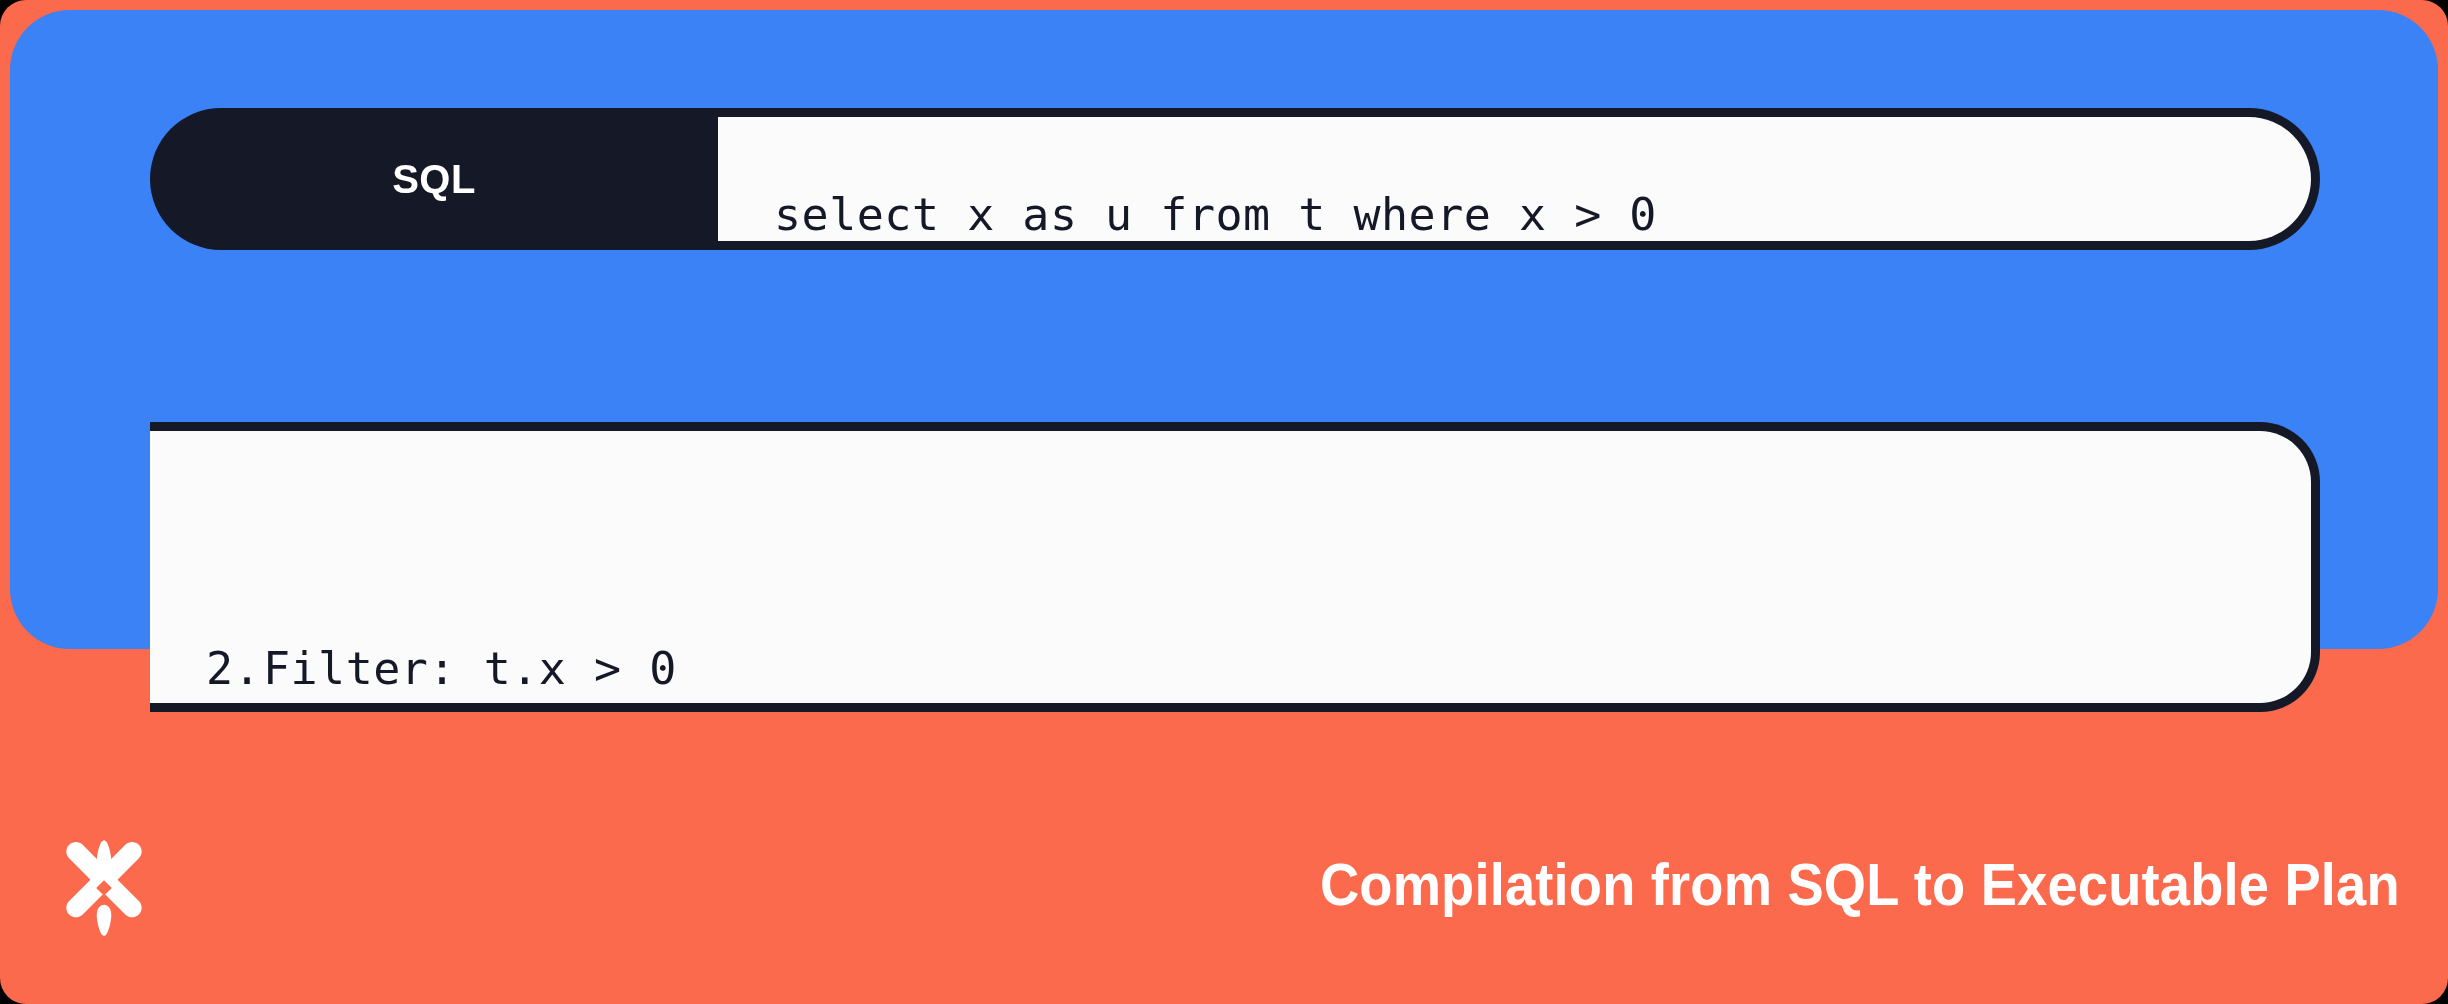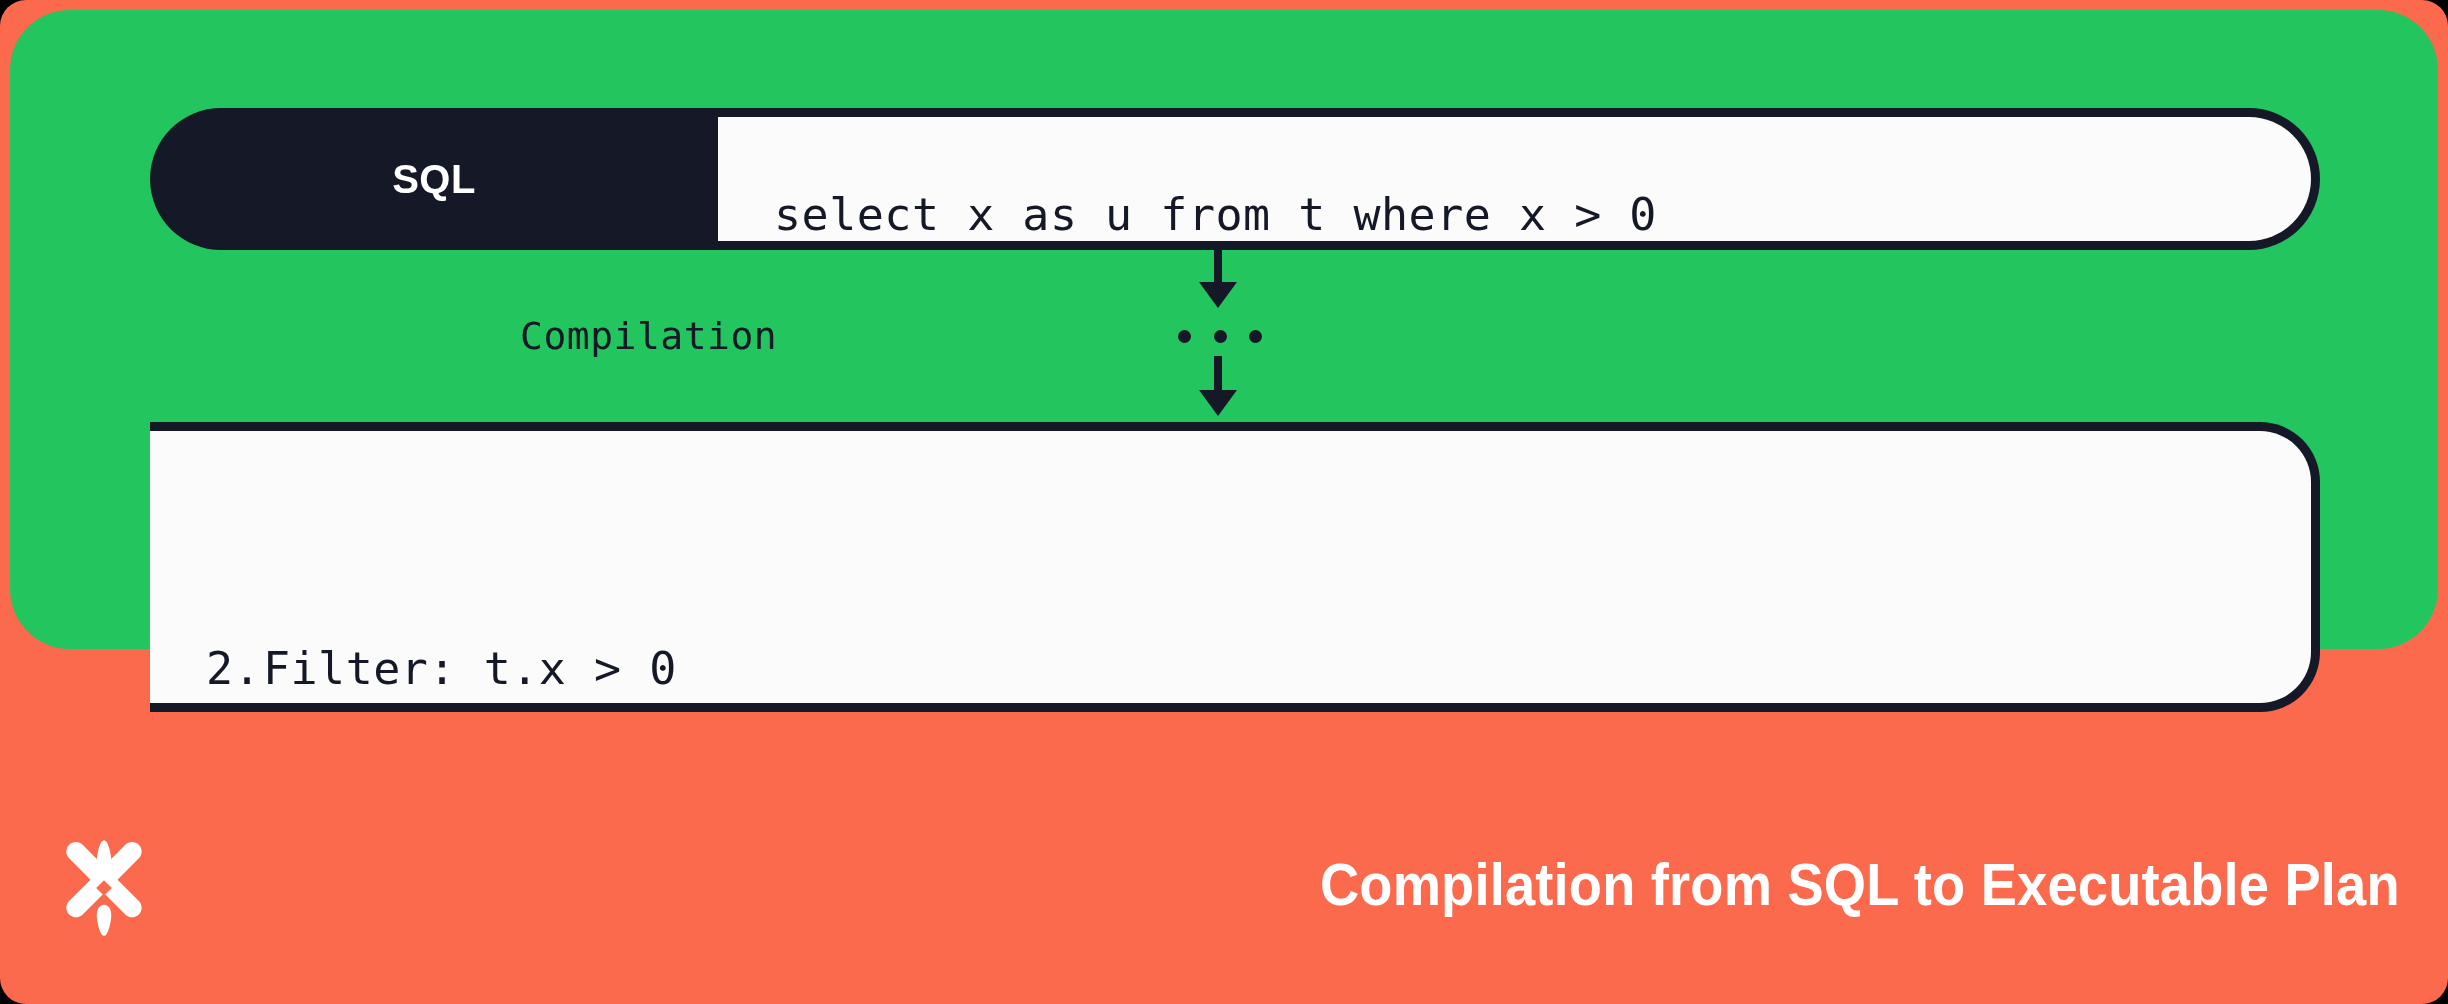--- a/index.html
+++ b/index.html
@@ -24,21 +24,21 @@
     box-sizing: border-box;
   }
 
   
   .panel {
     position: absolute;
     left: 10px;
     top: 10px;
     width: 2428px;
     height: 639px;
-    background: #22c55e;
+    background: #3b82f6;
     border-radius: 60px 60px 60px 60px;
     box-sizing: border-box;
   }
 
   
   .row {
     position: absolute;
     display: flex;
     align-items: stretch;
     box-sizing: border-box;
@@ -216,36 +216,20 @@
 
   <div class="panel">
 
     <div class="row row-sql">
       <div class="row-label">SQL</div>
       <div class="row-content">
         <div class="plan-line">select x as u from t where x &gt; 0</div>
       </div>
     </div>
 
-    <div class="connector">
-      <div class="arrow arrow-top">
-        <div class="shaft"></div>
-        <div class="head"></div>
-      </div>
-      <div class="conn-label">Compilation</div>
-      <div class="dots">
-        <span></span>
-        <span></span>
-        <span></span>
-      </div>
-      <div class="arrow arrow-bottom">
-        <div class="shaft"></div>
-        <div class="head"></div>
-      </div>
-    </div>
 
     <div class="row row-plan">
       <div class="row-content">
         <div class="plan-line"><span class="plan-num">2.</span><span>Filter: t.x &gt; 0</span></div>
       </div>
     </div>
 
   </div>
 
   <div class="footer">

